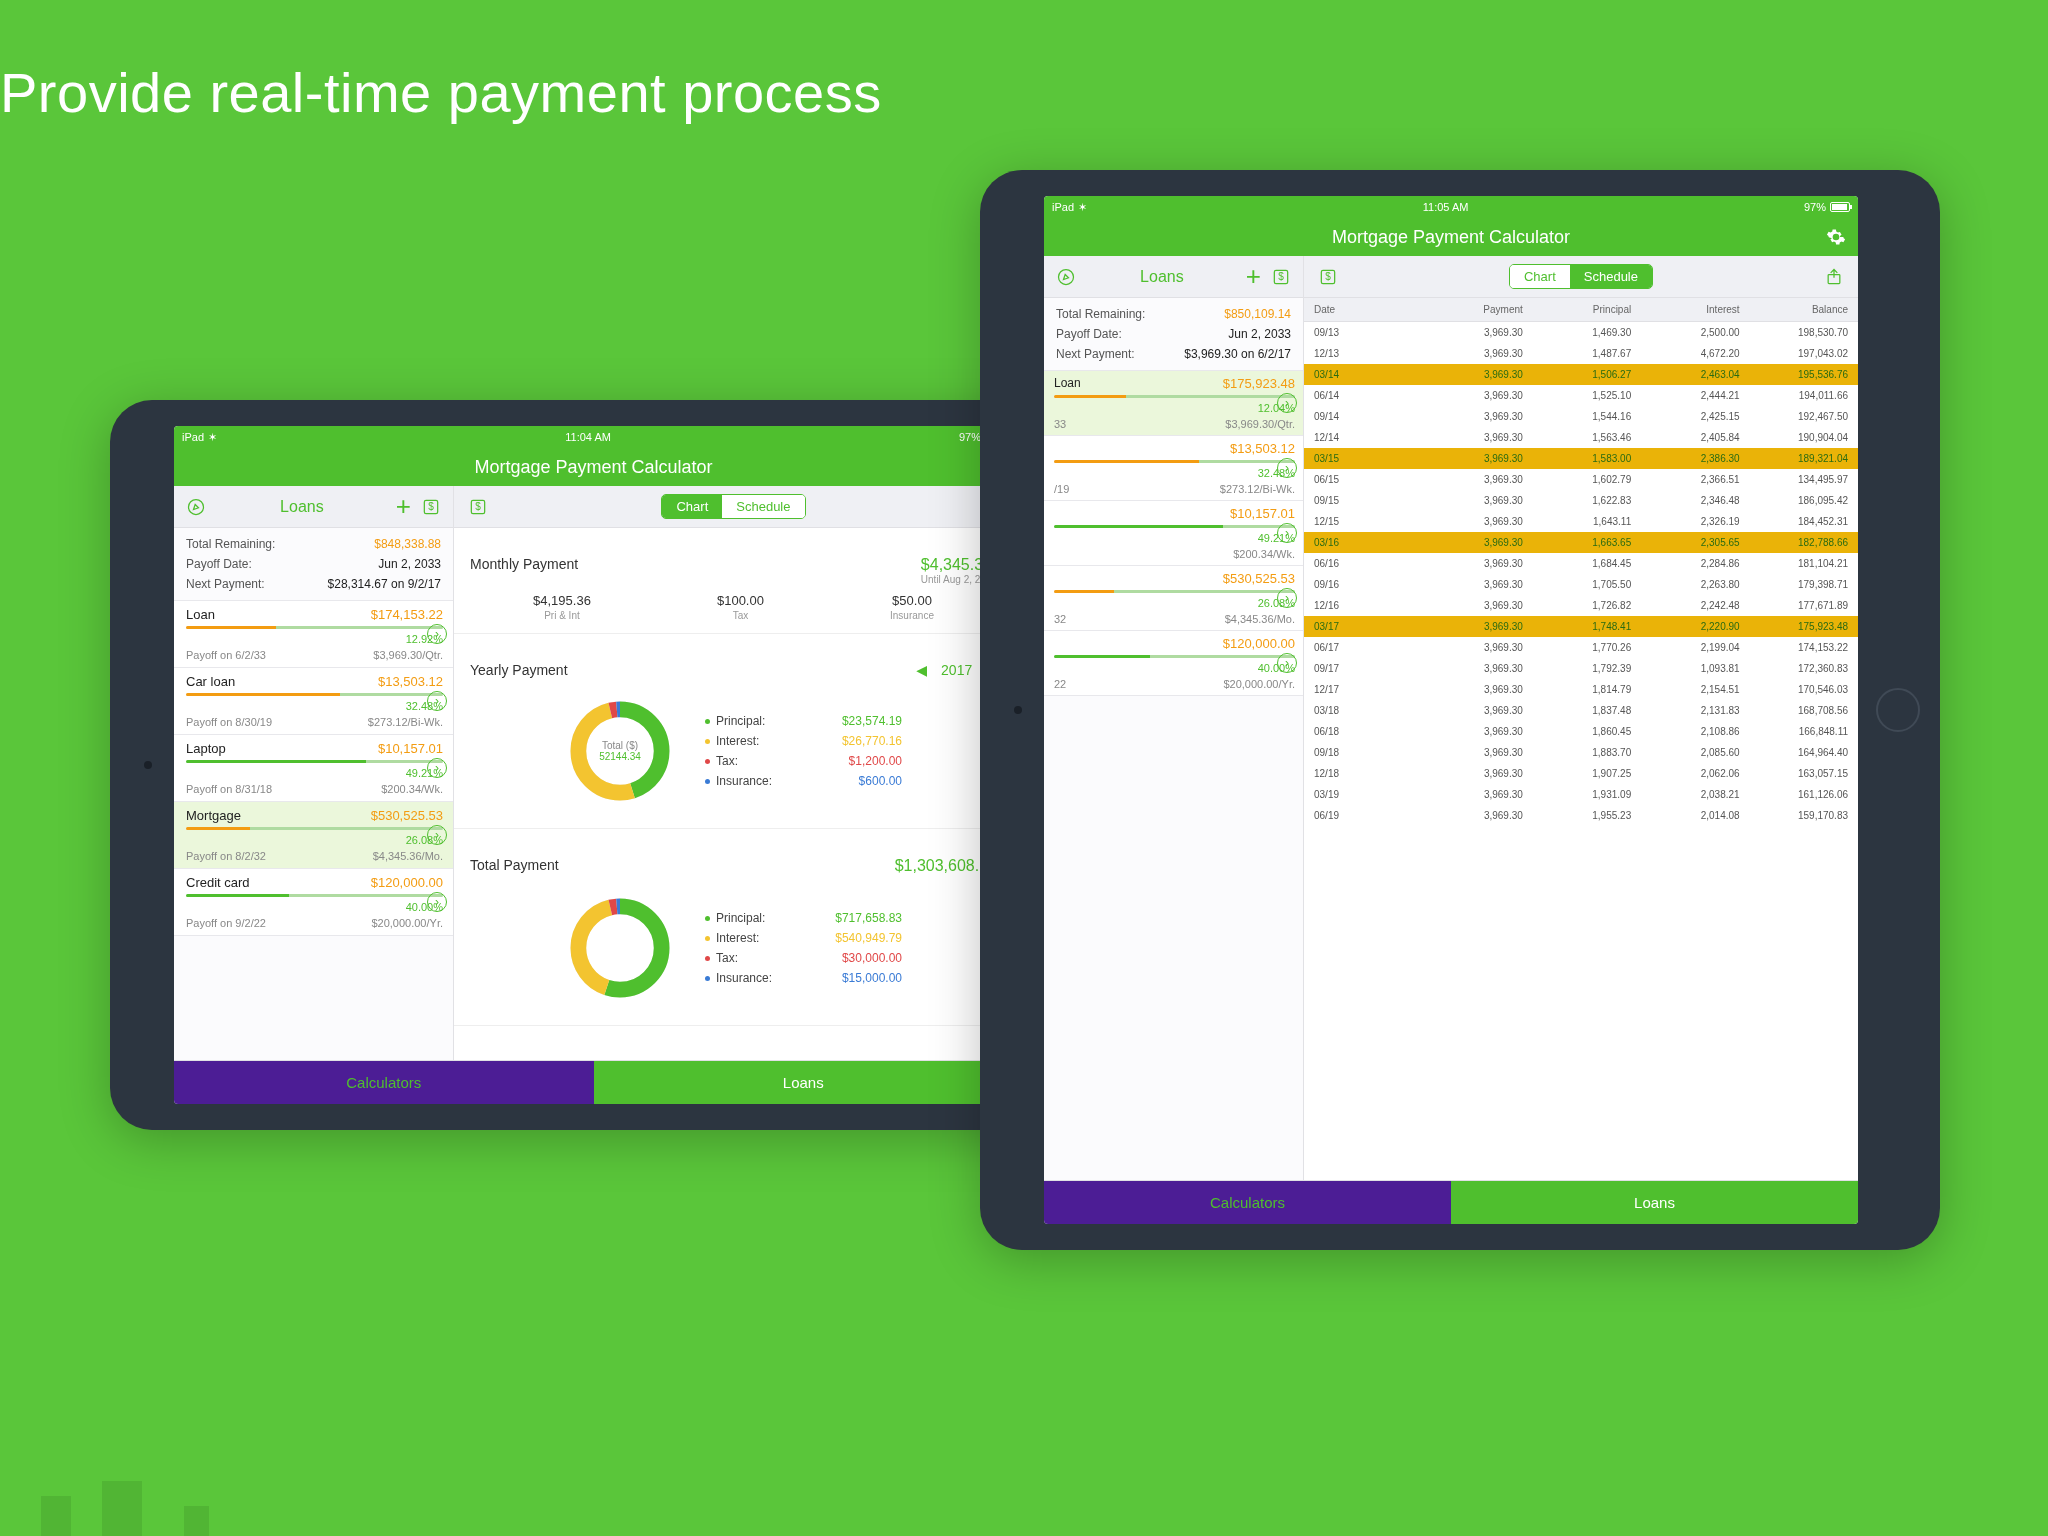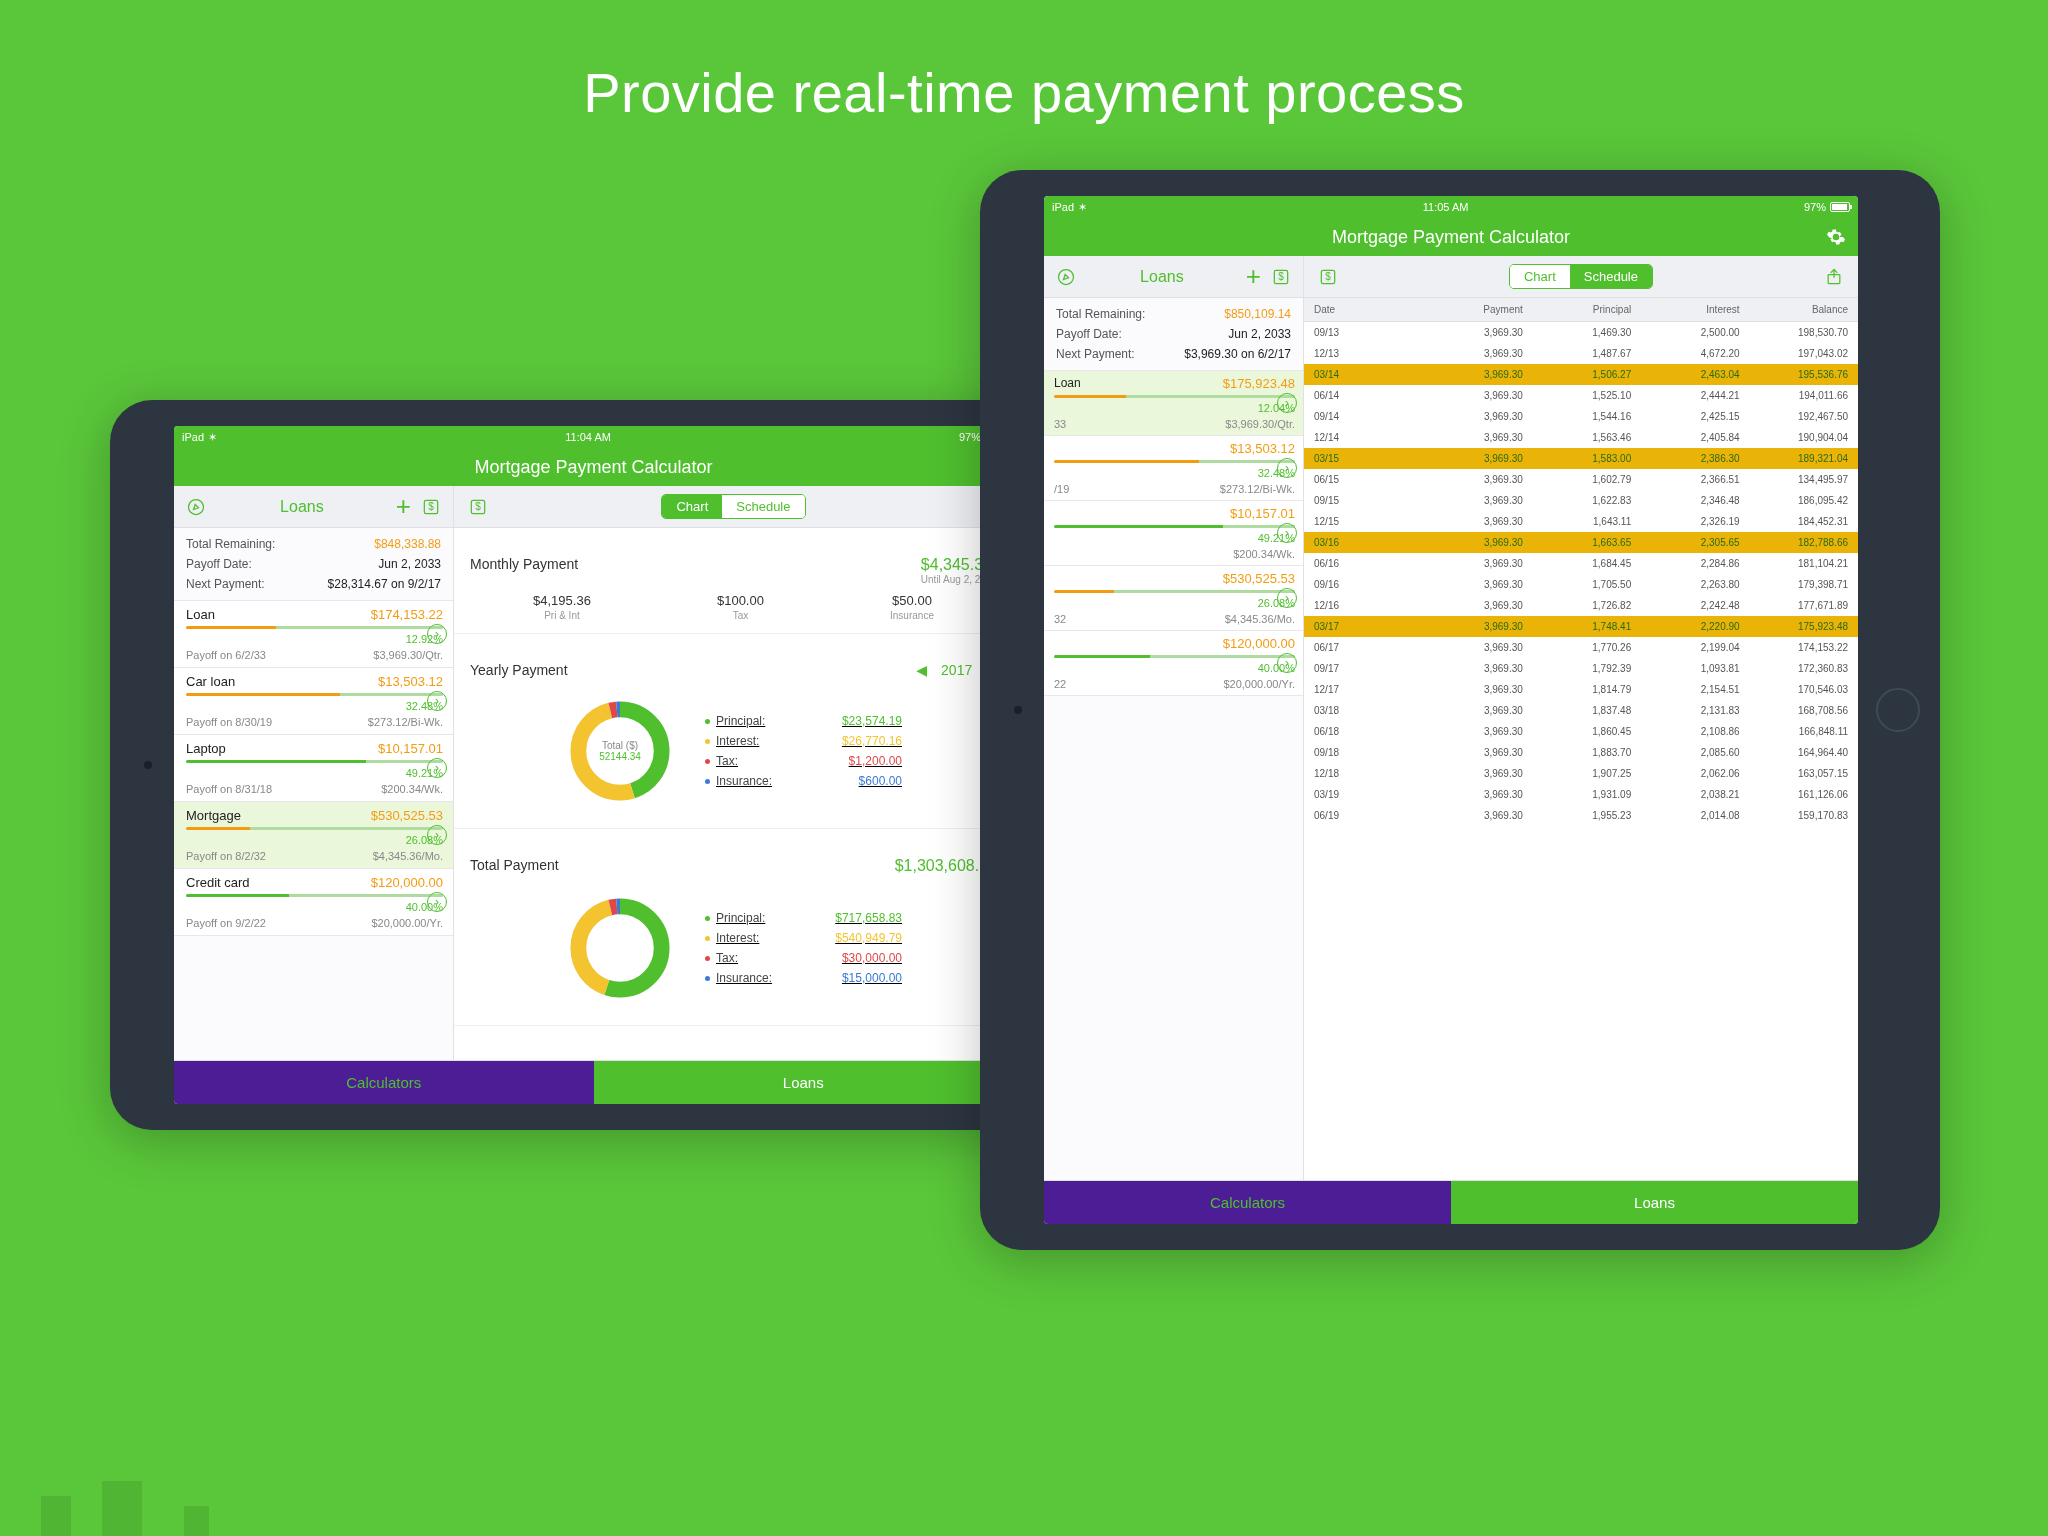--- a/index.html
+++ b/index.html
@@ -1,17 +1,17 @@
 <!DOCTYPE html>
 <html><head>
 <meta charset="utf-8">
 <style>
 * { margin: 0; padding: 0; box-sizing: border-box; font-family: -apple-system, BlinkMacSystemFont, "Helvetica Neue", Arial, sans-serif; }
 body { background: #5ac63a; width: 2048px; height: 1536px; overflow: hidden; position: relative; }
-.tagline { color: #fff; font-size: 56px; font-weight: 300; text-align: center; padding-top: 60px; letter-spacing: 0.5px; }
+.tagline { color: #fff; font-size: 56px; font-weight: 300; text-align: left; padding-top: 60px; letter-spacing: 0.5px; }
 
 .ipad {
   position: absolute;
   background: #2c3540;
   border-radius: 42px;
   box-shadow: 0 10px 50px rgba(0,0,0,.25);
   overflow: hidden;
 }
 .ipad1 { left: 110px; top: 400px; width: 985px; height: 730px; }
 .ipad2 { left: 980px; top: 170px; width: 960px; height: 1080px; }
@@ -76,21 +76,21 @@
 .yearbar { display: flex; align-items: center; gap: 14px; color: #4fbf2e; font-size: 14px; }
 .yearbar .ar { color: #4fbf2e; font-size: 14px; }
 
 .donut-row { display: flex; align-items: center; justify-content: center; gap: 30px; padding: 10px 0; }
 .donut { width: 110px; height: 110px; position: relative; }
 .donut svg { width:100%; height:100%; transform: rotate(-90deg); }
 .donut-center { position:absolute; left:0; right:0; top:50%; transform:translateY(-50%); text-align:center; font-size:10px; }
 .donut-center .dl { color:#888; }
 .donut-center .dv { color:#4fbf2e; font-weight:500; }
 .legend { font-size: 12px; }
-.legend-row { display: flex; align-items: center; gap: 6px; padding: 3px 0; text-decoration: underline; }
+.legend-row { display: flex; align-items: center; gap: 6px; padding: 3px 0; }
 .legend-row .dot { width: 5px; height: 5px; border-radius: 50%; }
 .legend-row .ll { width: 80px; color: #444; }
 .legend-row .lv { width: 100px; text-align: right; }
 
 .tabbar { height: 44px; display: flex; border-top: 1px solid #e0e0e4; }
 .tab { flex: 1; display: flex; align-items: center; justify-content: center; font-size: 15px; }
 .tab.a { background: #4c1d95; color: #4fbf2e; }
 .tab.b { background: #4fbf2e; color: #fff; }
 
 .sched-table { width: 100%; font-size: 10px; }

